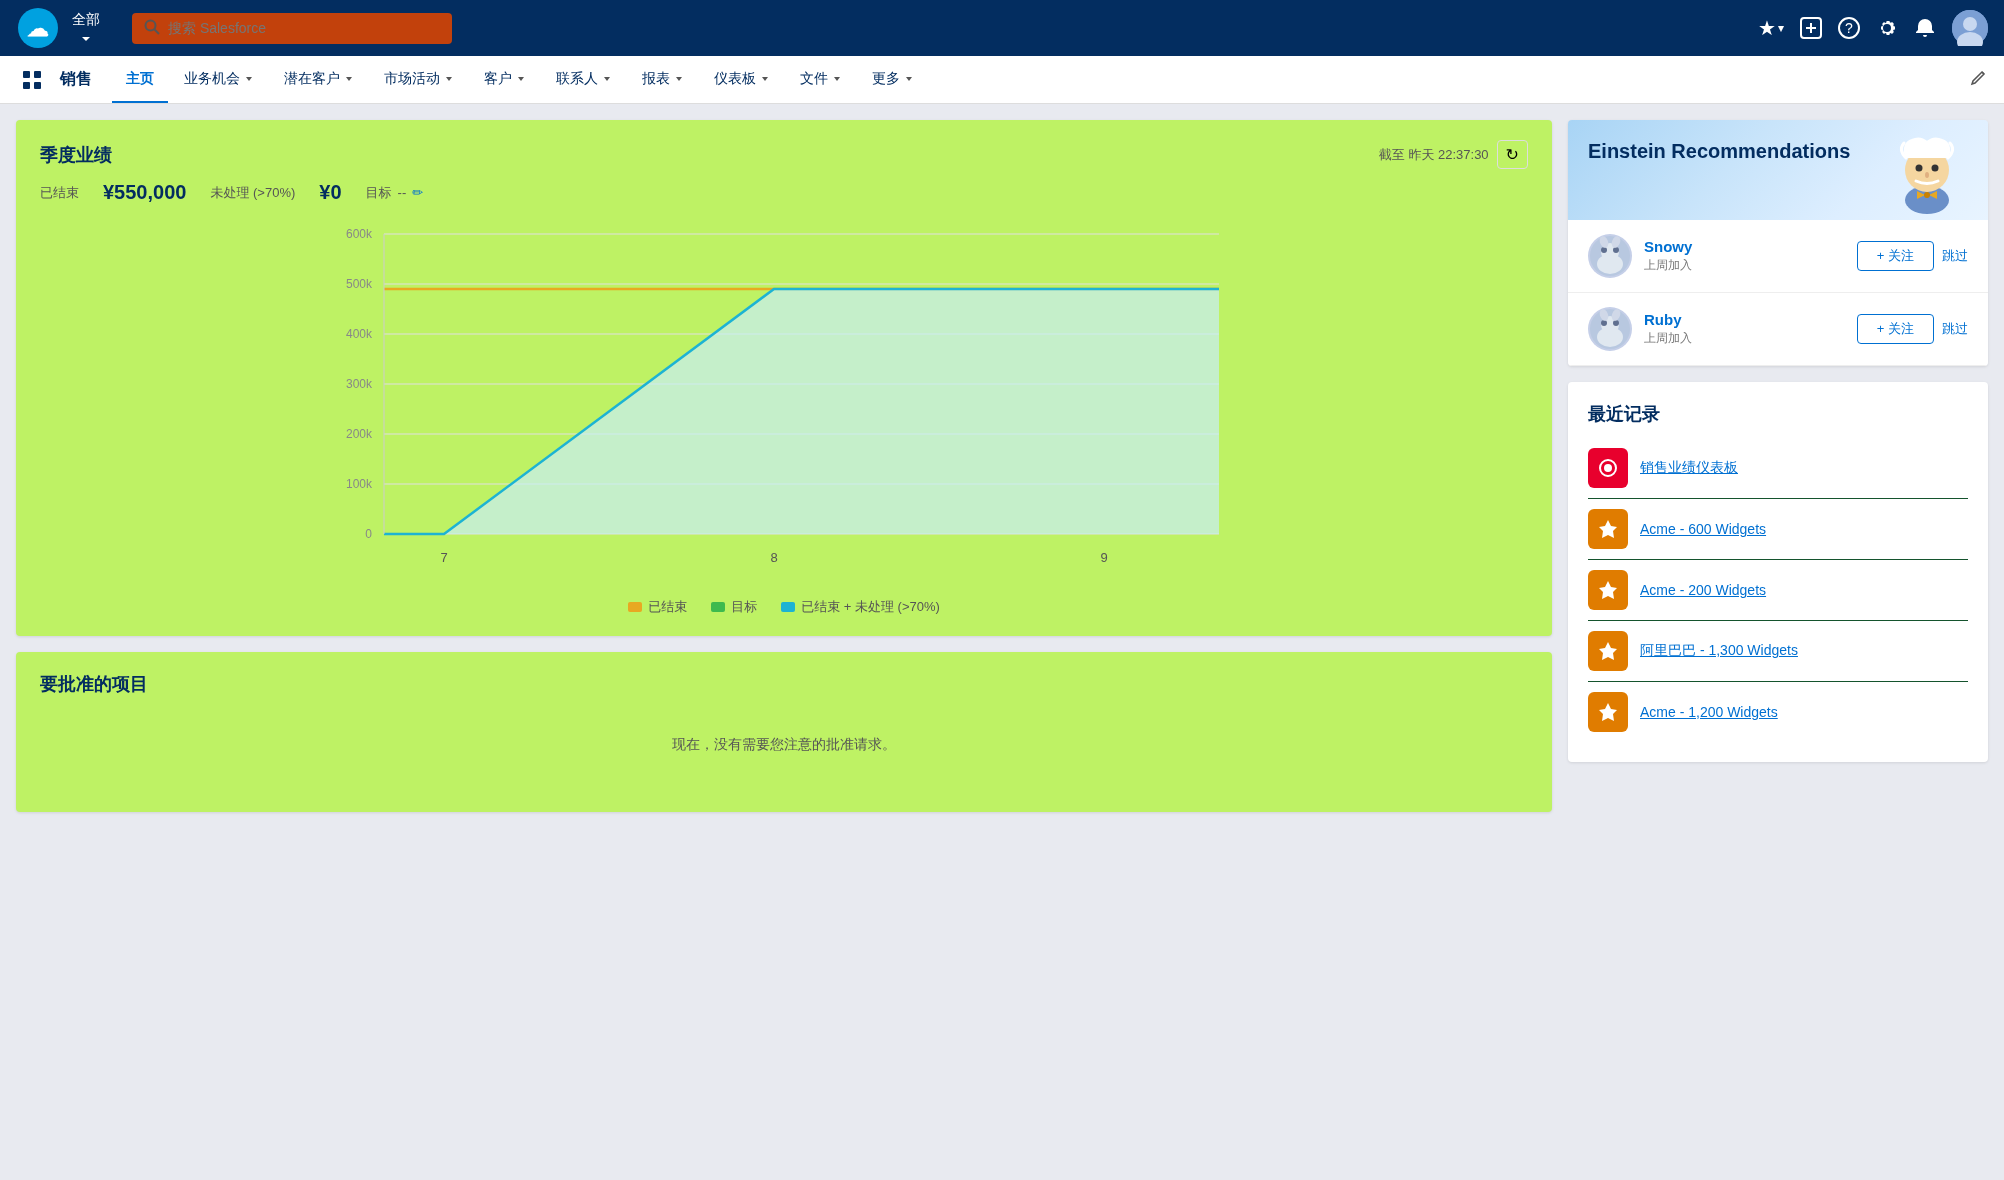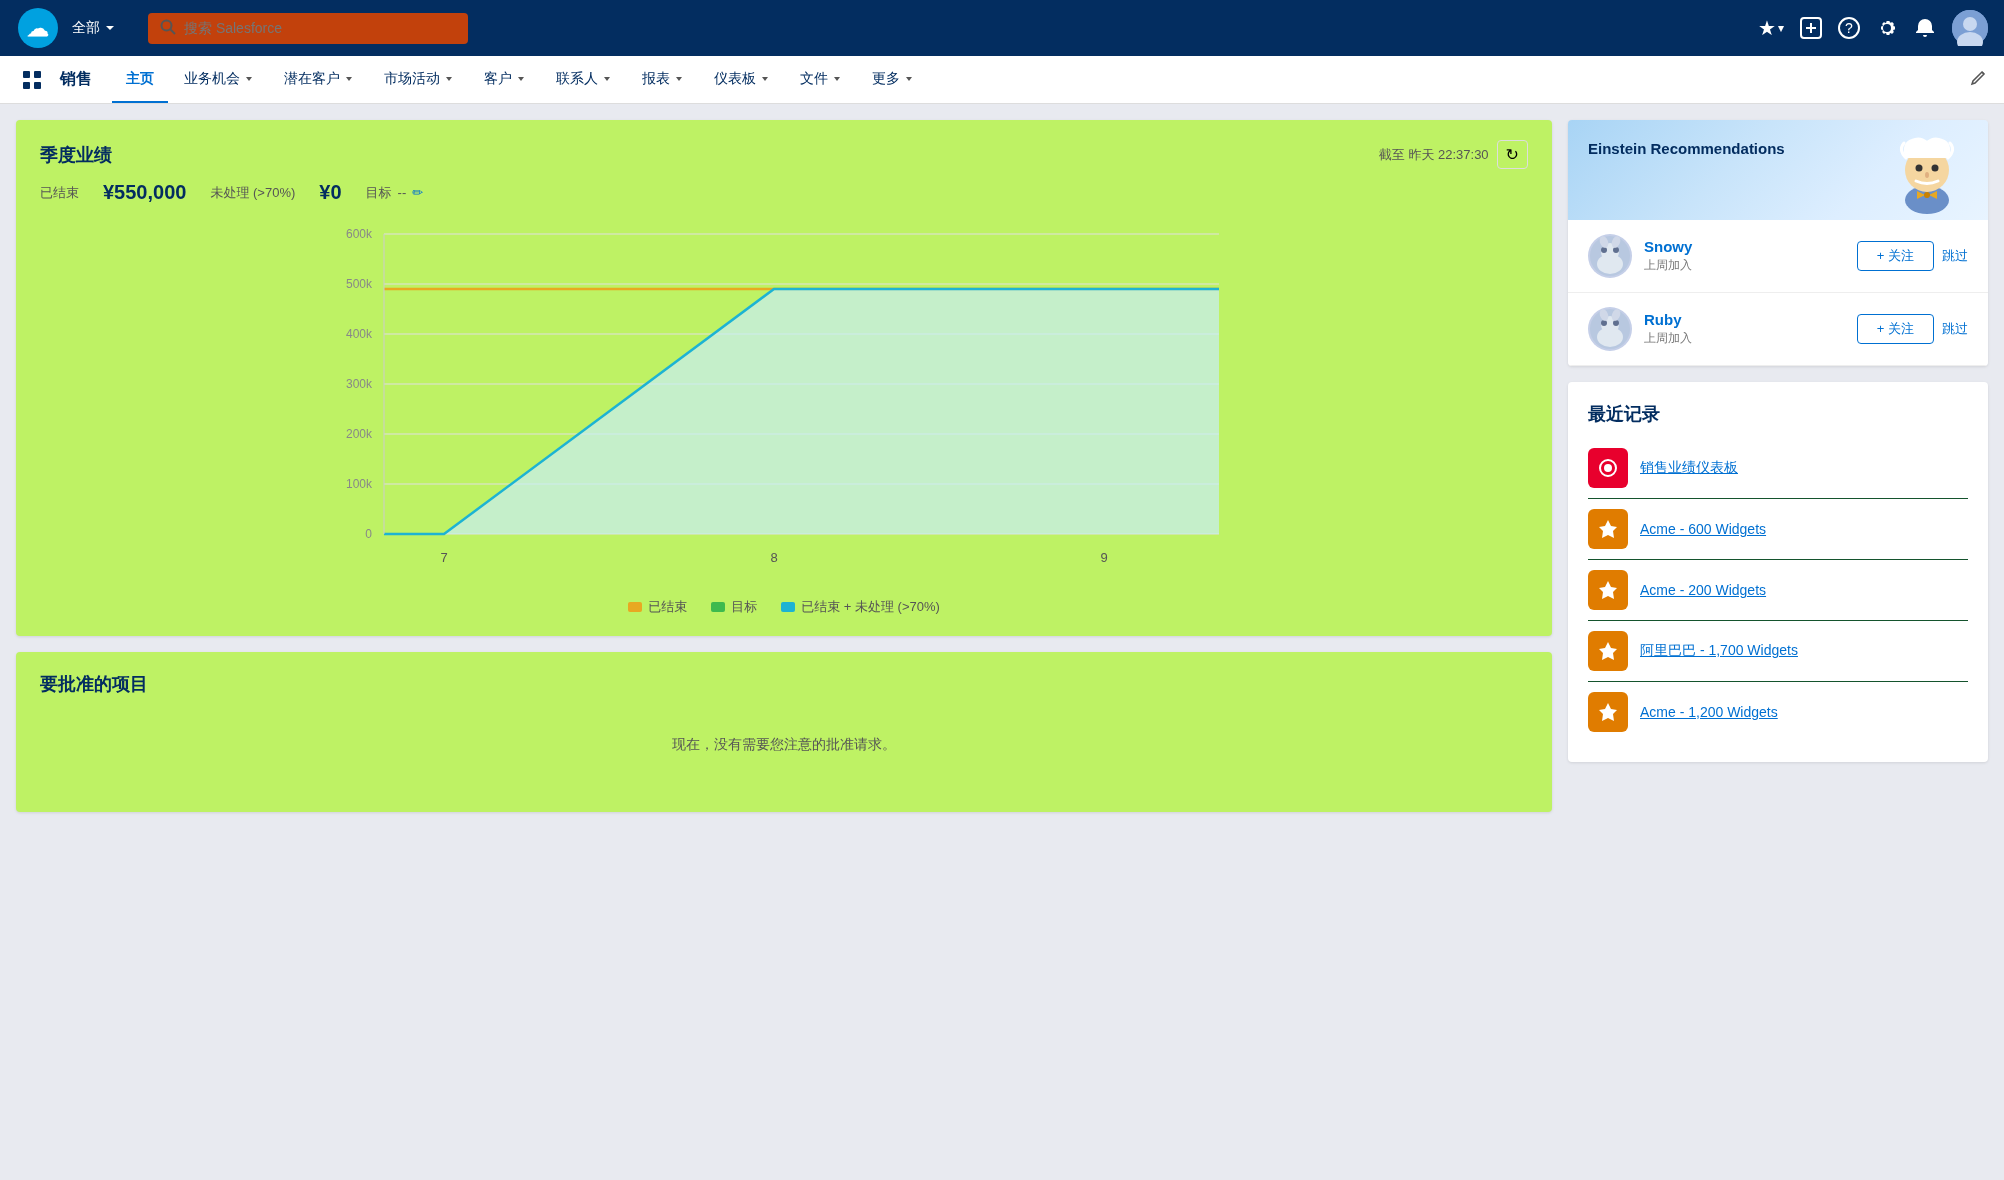--- a/index.html
+++ b/index.html
@@ -37,20 +37,21 @@
       background: transparent;
     }
     .search-dropdown {
       display: flex;
       align-items: center;
       gap: 4px;
       color: white;
       font-size: 14px;
       cursor: pointer;
       margin-right: 8px;
+      flex-direction: column;
     }
     .nav-icons {
       margin-left: auto;
       display: flex;
       align-items: center;
       gap: 16px;
     }
     .nav-icon {
       color: white;
       font-size: 20px;
@@ -272,21 +273,21 @@
     .einstein-header {
       background: linear-gradient(135deg, #a8d4f5 0%, #c8e4fa 40%, #ddeeff 70%, #e8f4ff 100%);
       padding: 20px 20px 16px 20px;
       display: flex;
       align-items: flex-start;
       justify-content: space-between;
       position: relative;
       min-height: 100px;
     }
     .einstein-title {
-      font-size: 15px;
+      font-size: 20px;
       font-weight: 700;
       color: #032d60;
     }
     .einstein-body {
       background: white;
     }
     .rec-item {
       display: flex;
       align-items: center;
       padding: 14px 20px;
@@ -709,21 +710,21 @@
         </div>
         <span class="record-link">Acme - 200 Widgets</span>
       </div>
 
       <div class="record-item">
         <div class="record-icon record-icon-orange">
           <svg width="24" height="24" viewBox="0 0 24 24" fill="white">
             <polygon points="12,3 15,9 21,10 17,14 18,21 12,18 6,21 7,14 3,10 9,9"></polygon>
           </svg>
         </div>
-        <span class="record-link">阿里巴巴 - 1,700 Widgets</span>
+        <span class="record-link">阿里巴巴 - 1,300 Widgets</span>
       </div>
 
       <div class="record-item">
         <div class="record-icon record-icon-orange">
           <svg width="24" height="24" viewBox="0 0 24 24" fill="white">
             <polygon points="12,3 15,9 21,10 17,14 18,21 12,18 6,21 7,14 3,10 9,9"></polygon>
           </svg>
         </div>
         <span class="record-link">Acme - 1,200 Widgets</span>
       </div>

